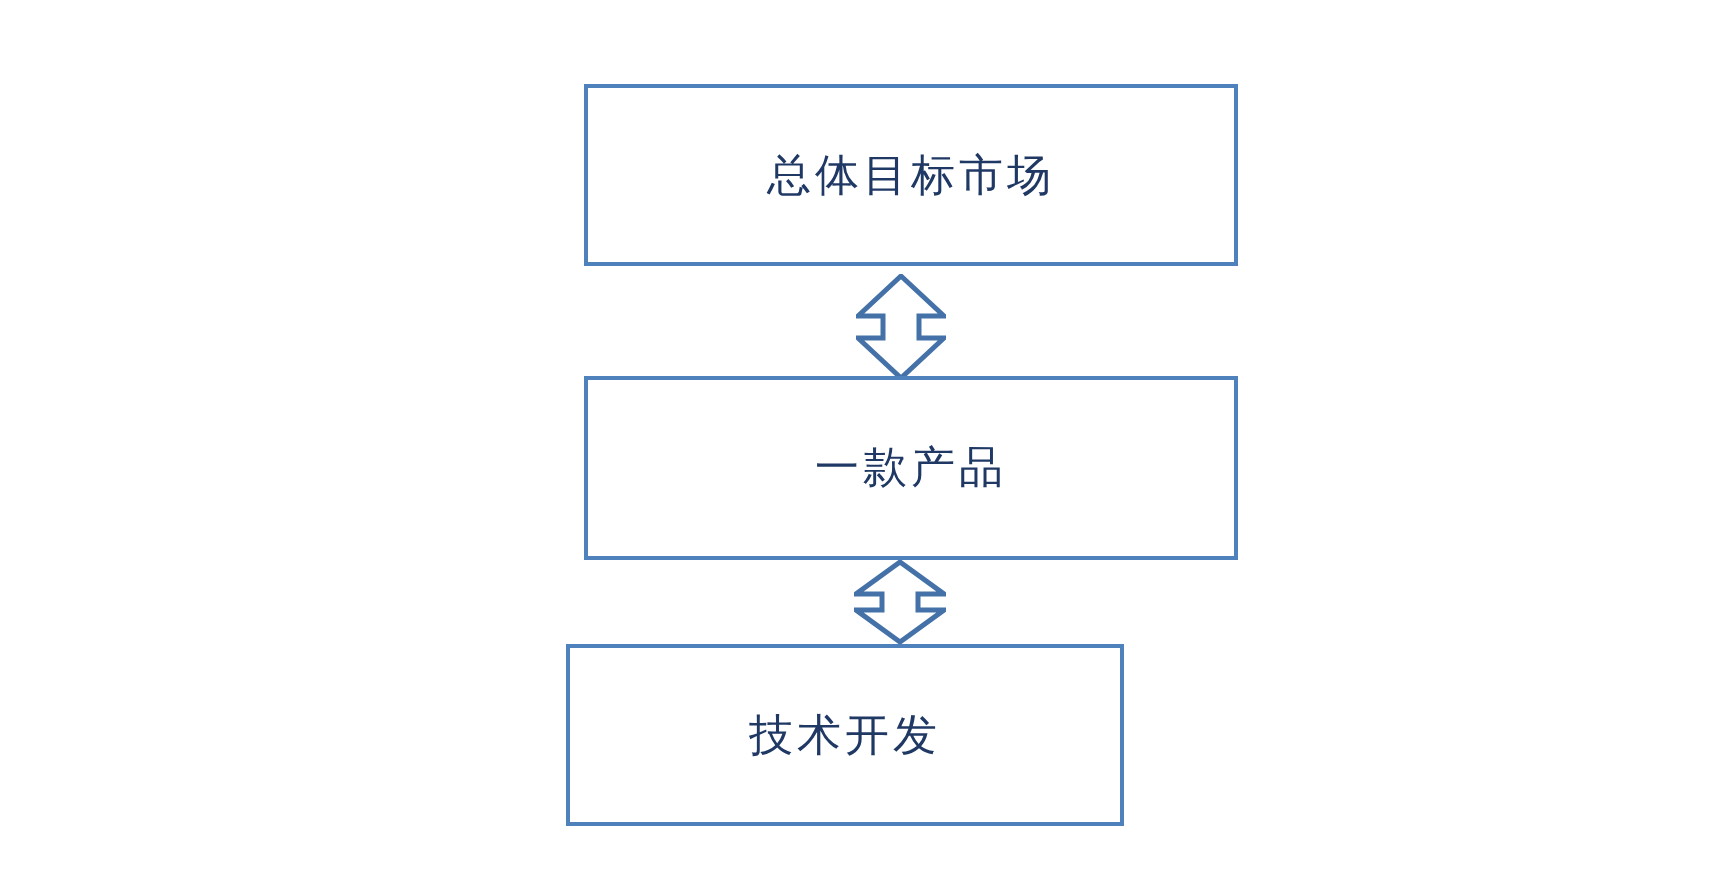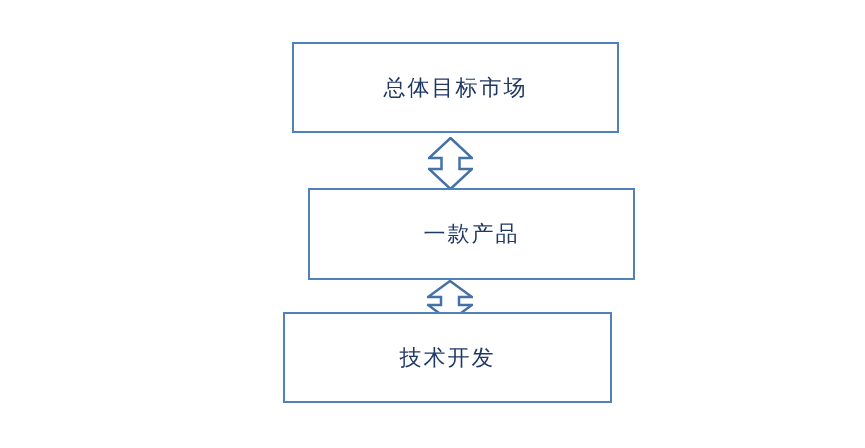--- a/index.html
+++ b/index.html
@@ -25,22 +25,22 @@
     justify-content: center;
   }
   .node-label {
     color: var(--text, #1f3864);
     font-size: 22px;
     letter-spacing: 2px;
     white-space: nowrap;
     line-height: 1;
   }
   .node-market  { left: 292px; top: 42px;  width: 327px; height: 91px; }
-  .node-product { left: 308px; top: 188px; width: 327px; height: 92px; }
-  .node-tech    { left: 283px; top: 312px; width: 329px; height: 91px; }
+  .node-product { left: 292px; top: 188px; width: 327px; height: 92px; }
+  .node-tech    { left: 283px; top: 322px; width: 279px; height: 91px; }
   .connector {
     position: absolute;
     display: block;
   }
   .connector-1 { left: 428px; top: 137px; width: 45px; height: 53px; }
   .connector-2 { left: 427px; top: 280px; width: 46px; height: 42px; }
   .connector path {
     fill: #ffffff;
     stroke: var(--arrow, #4472a8);
     stroke-width: 2.5;

